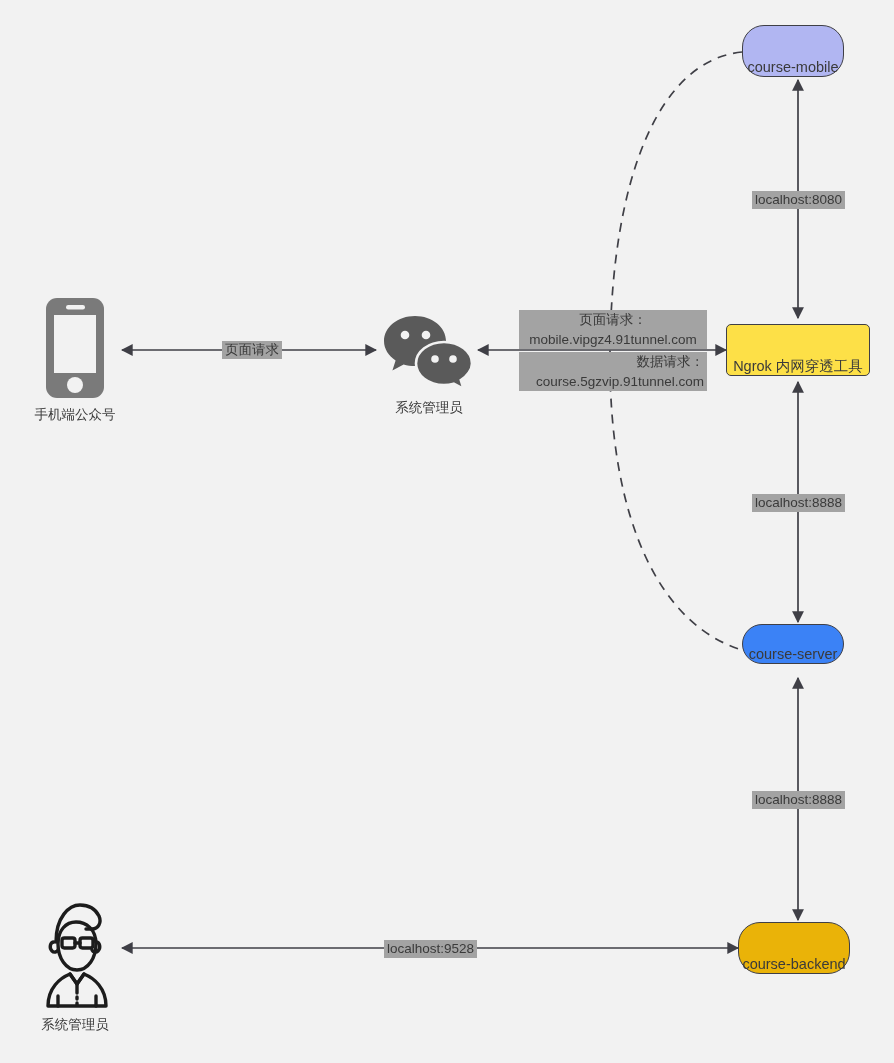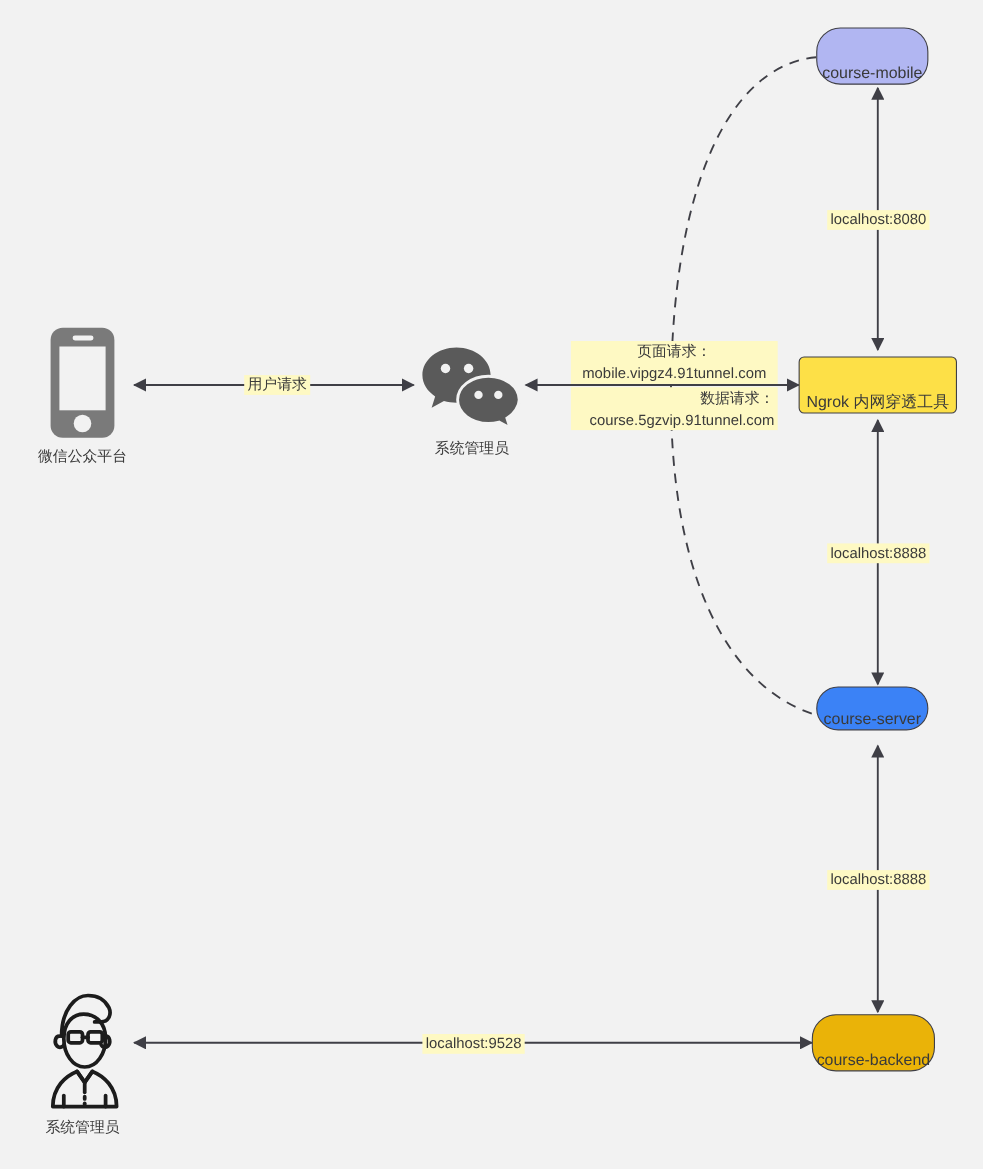--- a/index.html
+++ b/index.html
@@ -32,21 +32,21 @@
     font-size: 14.5px;
     line-height: 1.2;
     text-align: center;
     white-space: nowrap;
   }
   .node.round { border-radius: 22px; }
   .node.rect  { border-radius: 5px; }
 
   .edge-label {
     position: absolute;
-    background: #fef9c3;
+    background: #a3a3a3;
     color: #3a3a3a;
     font-size: 13.5px;
     line-height: 1.35;
     white-space: nowrap;
     text-align: center;
     padding: 0 3px;
   }
   .edge-label.two-line { line-height: 1.45; }
 
   .actor {
@@ -136,35 +136,35 @@
 <div class="node round" style="left:742px; top:624px; width:102px; height:40px; background:#3b82f6;">
   <span>course-server</span>
 </div>
 
 <div class="node round" style="left:738px; top:922px; width:112px; height:52px; background:#eab308;">
   <span>course-backend</span>
 </div>
 
 <div class="actor" style="left:16px; top:298px; width:118px;">
   <div style="height:100px;"></div>
-  <div class="actor-caption">微信公众平台</div>
+  <div class="actor-caption">手机端公众号</div>
 </div>
 
 <div class="actor" style="left:364px; top:316px; width:130px;">
   <div style="height:75px;"></div>
   <div class="actor-caption">系统管理员</div>
 </div>
 
 <div class="actor" style="left:16px; top:898px; width:118px;">
   <div style="height:110px;"></div>
   <div class="actor-caption">系统管理员</div>
 </div>
 
 <div class="edge-label" style="left:222px; top:341px;">
-  <span>用户请求</span>
+  <span>页面请求</span>
 </div>
 
 <div class="edge-label two-line" style="left:519px; top:310px; width:182px;">
   <div>页面请求：</div>
   <div>mobile.vipgz4.91tunnel.com</div>
 </div>
 
 <div class="edge-label two-line" style="left:519px; top:352px; width:182px;text-align:right;">
   <div>数据请求：</div>
   <div>course.5gzvip.91tunnel.com</div>

